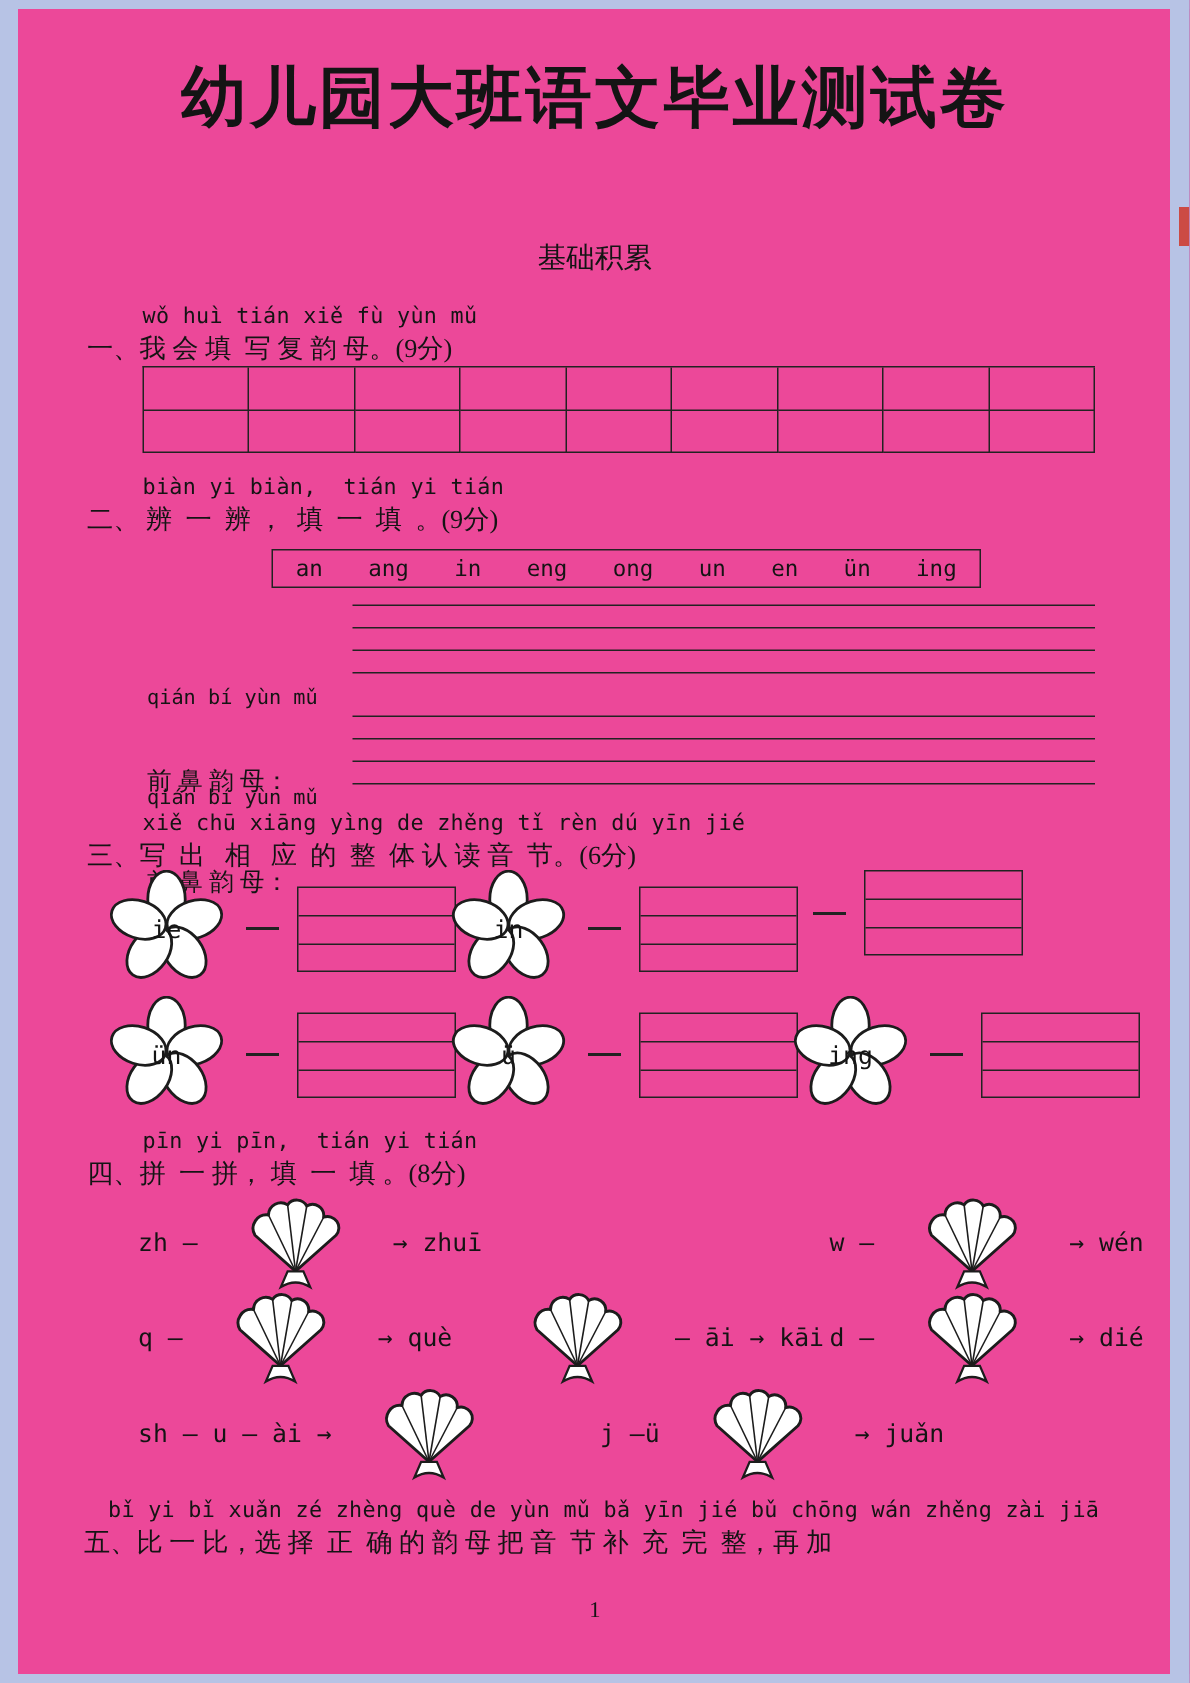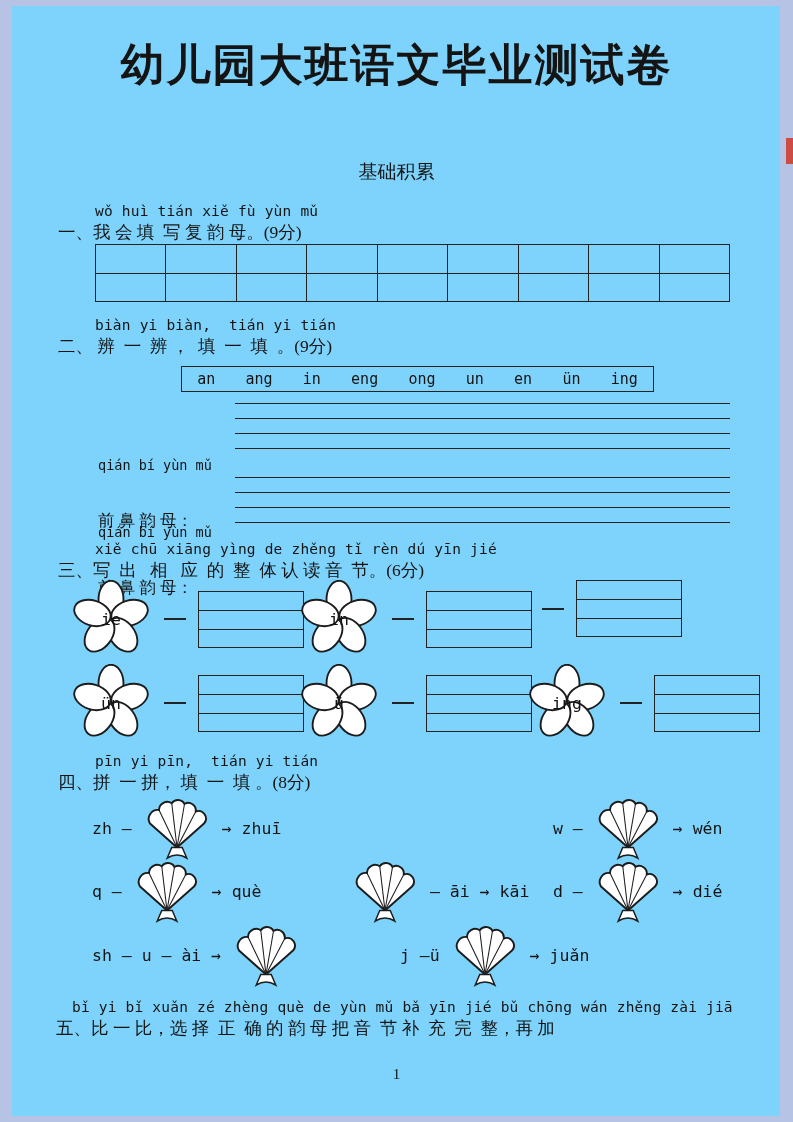--- a/index.html
+++ b/index.html
@@ -1,16 +1,16 @@
 <!DOCTYPE html>
 <html><head>
 <meta charset="utf-8">
 <style>
   html,body{margin:0;padding:0;background:#9fb0d8;}
-  .sheet{position:relative;width:793px;height:1122px;background:#7dd3fc;overflow:hidden;
+  .sheet{position:relative;width:793px;height:1122px;background:#ec4899;overflow:hidden;
          font-family:"Liberation Serif", serif;color:#141414;}
   .edge{position:absolute;background:#b7c3e5;}
   .edge-left{left:0;top:0;width:12px;height:1122px;}
   .edge-right{right:0;top:0;width:13px;height:1122px;}
   .edge-top{left:0;top:0;width:793px;height:6px;}
   .edge-bottom{left:0;bottom:0;width:793px;height:6px;}
   .artifact{position:absolute;left:786px;top:138px;width:7px;height:26px;background:#cc4b44;}
 
   .title{position:absolute;top:36px;left:0;width:100%;text-align:center;font-size:44px;
          font-weight:bold;letter-spacing:2px;white-space:pre;}
@@ -42,21 +42,21 @@
   .funit{position:absolute;display:flex;align-items:center;}
   .flower{position:relative;width:78px;height:78px;flex:0 0 auto;}
   .flower svg{display:block;}
   .flbl{position:absolute;inset:0;display:flex;align-items:center;justify-content:center;
         font-family:"DejaVu Sans Mono", monospace;font-size:16.5px;}
   .dash{width:22px;border-top:2px solid #222;margin:0 12px 0 14px;align-self:center;}
   .pbox{width:106px;height:57px;box-sizing:border-box;border:1.5px solid #222;flex:0 0 auto;}
   .pbox .pbrow{height:18px;border-bottom:1px solid #222;}
   .pbox .pbrow:last-child{border-bottom:none;}
 
-  .q4i{position:absolute;display:flex;align-items:center;gap:5px;
+  .q4i{position:absolute;display:flex;align-items:center;gap:25px;
        font-family:"DejaVu Sans Mono", monospace;font-size:16.5px;white-space:pre;}
   .shell{flex:0 0 auto;display:block;}
 
   .pagenum{position:absolute;top:1066px;left:0;width:100%;text-align:center;font-size:15px;}
 </style>
 </head>
 <body>
 
 <svg width="0" height="0" style="position:absolute">
   <defs>

